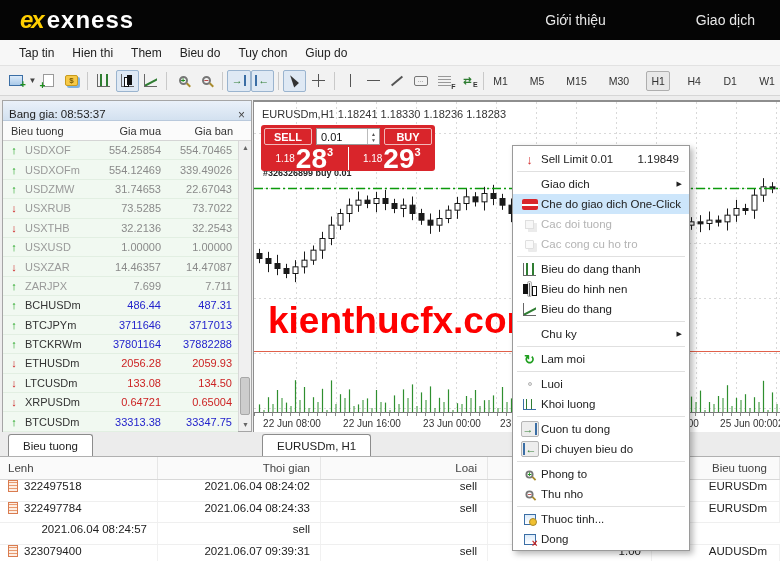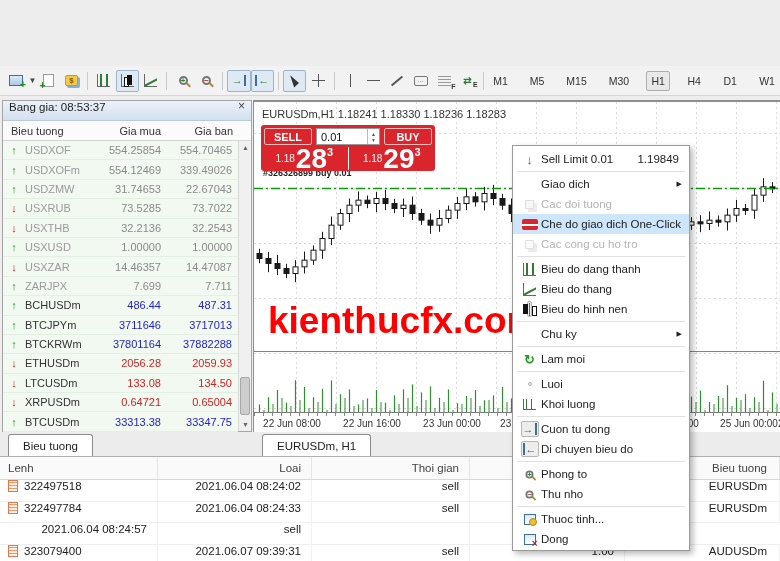--- a/index.html
+++ b/index.html
@@ -53,21 +53,21 @@
   .ic-hline { width:13px; height:1px; background:#555; }
   .ic-trend { width:14px; height:2px; background:#555; transform:rotate(-40deg); }
   .ic-text { width:14px; height:10px; border:1px solid #777; border-radius:2px; font-size:7px; color:#777; line-height:5px; text-align:center; }
   .ic-fibo { width:13px; height:11px; background:repeating-linear-gradient(0deg,#999 0 1px,transparent 1px 3px); position:relative; }
   .ic-fibo::after { content:"F"; position:absolute; right:-5px; bottom:-4px; font-size:7px; color:#333; font-weight:bold; }
   .ic-ind { font-size:10px; color:#2f7d32; font-weight:bold; position:relative; }
   .ic-ind::after { content:"E"; position:absolute; right:-6px; bottom:-2px; font-size:7px; color:#333; font-weight:bold; }
 
   
   #mw { position:absolute; left:2px; top:100px; width:250px; height:332px; background:#fff; border:1px solid #a5a5a5; }
-  #mw-title { height:20px; background:linear-gradient(180deg,#eaf1f9,#d3e1f0); border-bottom:1px solid #b9c9dc; display:flex; align-items:flex-start; padding:0 6px; font-size:11.5px; color:#222; }
+  #mw-title { height:20px; background:linear-gradient(180deg,#eaf1f9,#d3e1f0); border-bottom:1px solid #b9c9dc; display:flex; align-items:flex-end; padding:0 6px; font-size:11.5px; color:#222; }
   #mw-close { margin-left:auto; font-size:12px; color:#444; cursor:pointer; line-height:10px; }
   #mw-cols { height:20px; display:flex; align-items:center; font-size:11px; color:#333; border-bottom:1px solid #d5d5d5; background:#fbfbfb; padding-right:14px; }
   .mwc-sym { padding-left:8px; width:92px; }
   .mwc-bid { width:66px; text-align:right; }
   .mwc-ask { flex:1; text-align:right; padding-right:4px; }
   #mw-rows { position:absolute; left:0; top:40px; right:13px; bottom:0; background:#f1f9f1; }
   .mw-row { height:19.4px; display:flex; align-items:center; font-size:11px; border-bottom:1px solid #e2efe2; cursor:pointer; }
   .mw-arrow { width:22px; text-align:center; font-weight:bold; font-size:11px; }
   .mw-sym { width:70px; }
   .mw-bid { width:66px; text-align:right; }
@@ -107,21 +107,21 @@
   .px-sup { font-size:11px; font-weight:bold; position:relative; top:-7px; }
 
   
   #tabs-strip { position:absolute; left:0; top:432px; width:780px; height:24px; background:#ececec; }
   .wtab { position:absolute; top:2px; height:22px; background:#fff; border:1px solid #8c8c8c; border-bottom:none; border-radius:3px 3px 0 0; font-size:11.5px; color:#222; display:flex; align-items:center; justify-content:center; padding:0 14px; cursor:pointer; }
   #tab-mw { left:8px; }
   #tab-chart { left:262px; }
 
   
   #orders { position:absolute; left:0; top:456px; width:780px; height:105px; background:#fff; border-top:1px solid #b0b0b0; }
-  .ord-grid { display:grid; grid-template-columns:158px 154px 158px 155px 1fr; }
+  .ord-grid { display:grid; grid-template-columns:158px 154px 158px 155px 1fr;gap:9px; }
   #ord-head { height:23px; background:#fafafa; border-bottom:1px solid #d8d8d8; }
   #ord-head > div { font-size:11.5px; color:#444; display:flex; align-items:center; border-right:1px solid #e6e6e6; }
   .ord-row { height:21.5px; border-bottom:1px solid #efefef; }
   .ord-row > div { font-size:11.5px; color:#222; display:flex; align-items:flex-start; border-right:1px solid #f1f1f1; }
   .col-l { padding-left:8px; justify-content:flex-start; }
   .col-r { padding-right:10px; justify-content:flex-end; }
   .col-sym { padding-right:12px; justify-content:flex-end; }
   .doc-ic { width:10px; height:12px; background:#fdeee4; border:1px solid #d97b4f; margin-right:6px; background-image:repeating-linear-gradient(0deg,transparent 0 2px,#e89a6f 2px 3px); }
 
   
@@ -148,21 +148,39 @@
   .mic-props { width:12px; height:11px; border:1px solid #3b6ea5; background:linear-gradient(180deg,#dcebfa,#fff); position:relative; }
   .mic-props::after { content:""; position:absolute; right:-2px; bottom:-2px; width:6px; height:6px; background:#f0c030; border-radius:50%; border:1px solid #a98b2d; }
   .mic-close { width:12px; height:11px; border:1px solid #3b6ea5; background:linear-gradient(180deg,#dcebfa,#fff); position:relative; }
   .mic-close::after { content:"×"; position:absolute; right:-3px; bottom:-5px; color:#c42020; font-weight:bold; font-size:10px; }
 </style>
 </head>
 <body>
 
 <div id="app">
 
-
+  <header id="topbar">
+    <div id="brand">
+      <span id="brand-glyph">ex</span>
+      <span id="brand-text">exness</span>
+    </div>
+    <nav id="topbar-links">
+        <span class="top-link">Giới thiệu</span>
+        <span class="top-link">Giao dịch</span>
+      </nav>
+  </header>
+
+  <nav id="menubar">
+      <span class="mb-item">Tap tin</span>
+      <span class="mb-item">Hien thi</span>
+      <span class="mb-item">Them</span>
+      <span class="mb-item">Bieu do</span>
+      <span class="mb-item">Tuy chon</span>
+      <span class="mb-item">Giup do</span>
+    </nav>
 
   <div id="toolbar">
     <span class="tb-btn">
         <span class="ic-imgchart"></span>
       </span>
     <span class="caret">▼</span>
     <span class="tb-btn">
         <span class="ic-doc"></span>
       </span>
     <span class="tb-btn">
@@ -640,22 +658,22 @@
   </section>
 
   <div id="tabs-strip">
     <div class="wtab" id="tab-mw">Bieu tuong</div>
     <div class="wtab" id="tab-chart">EURUSDm, H1</div>
   </div>
 
   <section id="orders">
     <div id="ord-head" class="ord-grid">
       <div class="col-l">Lenh</div>
+      <div class="col-r">Thoi gian</div>
       <div class="col-r">Loai</div>
-      <div class="col-r">Thoi gian</div>
       <div class="col-r"></div>
       <div class="col-sym">Bieu tuong</div>
     </div>
     <div id="orders-rows">
         <div class="ord-row ord-grid">
           <div class="col-l">
             <span class="doc-ic"></span>
             <span>322497518</span>
           </div>
           <div class="col-r">2021.06.04 08:24:02</div>
@@ -699,56 +717,56 @@
         </span>
         <span class="ctx-label">Sell Limit 0.01</span>
         <span class="ctx-right">1.19849</span>
       </div>
       <div class="ctx-sep"></div>
       <div class="ctx-item">
         <span class="ctx-ic-slot"></span>
         <span class="ctx-label">Giao dich</span>
         <span class="ctx-sub">▶</span>
       </div>
+      <div class="ctx-item hl">
+        <span class="ctx-ic-slot">
+          <span class="ctx-ic mic-oneclick"></span>
+        </span>
+        <span class="ctx-label">Che do giao dich One-Click</span>
+      </div>
       <div class="ctx-item dis">
         <span class="ctx-ic-slot">
           <span class="ctx-ic mic-objects"></span>
         </span>
         <span class="ctx-label">Cac doi tuong</span>
       </div>
-      <div class="ctx-item hl">
-        <span class="ctx-ic-slot">
-          <span class="ctx-ic mic-oneclick"></span>
-        </span>
-        <span class="ctx-label">Che do giao dich One-Click</span>
-      </div>
       <div class="ctx-item dis">
         <span class="ctx-ic-slot">
           <span class="ctx-ic mic-tools"></span>
         </span>
         <span class="ctx-label">Cac cong cu ho tro</span>
       </div>
       <div class="ctx-sep"></div>
       <div class="ctx-item">
         <span class="ctx-ic-slot">
           <span class="ctx-ic ic-bars"></span>
         </span>
         <span class="ctx-label">Bieu do dang thanh</span>
       </div>
       <div class="ctx-item">
         <span class="ctx-ic-slot">
+          <span class="boxed"><span class="ctx-ic ic-candles"></span></span>
+        </span>
+        <span class="ctx-label">Bieu do hinh nen</span>
+      </div>
+      <div class="ctx-item">
+        <span class="ctx-ic-slot">
           <span class="ctx-ic ic-linechart"></span>
         </span>
         <span class="ctx-label">Bieu do thang</span>
-      </div>
-      <div class="ctx-item">
-        <span class="ctx-ic-slot">
-          <span class="boxed"><span class="ctx-ic ic-candles"></span></span>
-        </span>
-        <span class="ctx-label">Bieu do hinh nen</span>
       </div>
       <div class="ctx-sep"></div>
       <div class="ctx-item">
         <span class="ctx-ic-slot"></span>
         <span class="ctx-label">Chu ky</span>
         <span class="ctx-sub">▶</span>
       </div>
       <div class="ctx-sep"></div>
       <div class="ctx-item">
         <span class="ctx-ic-slot">

